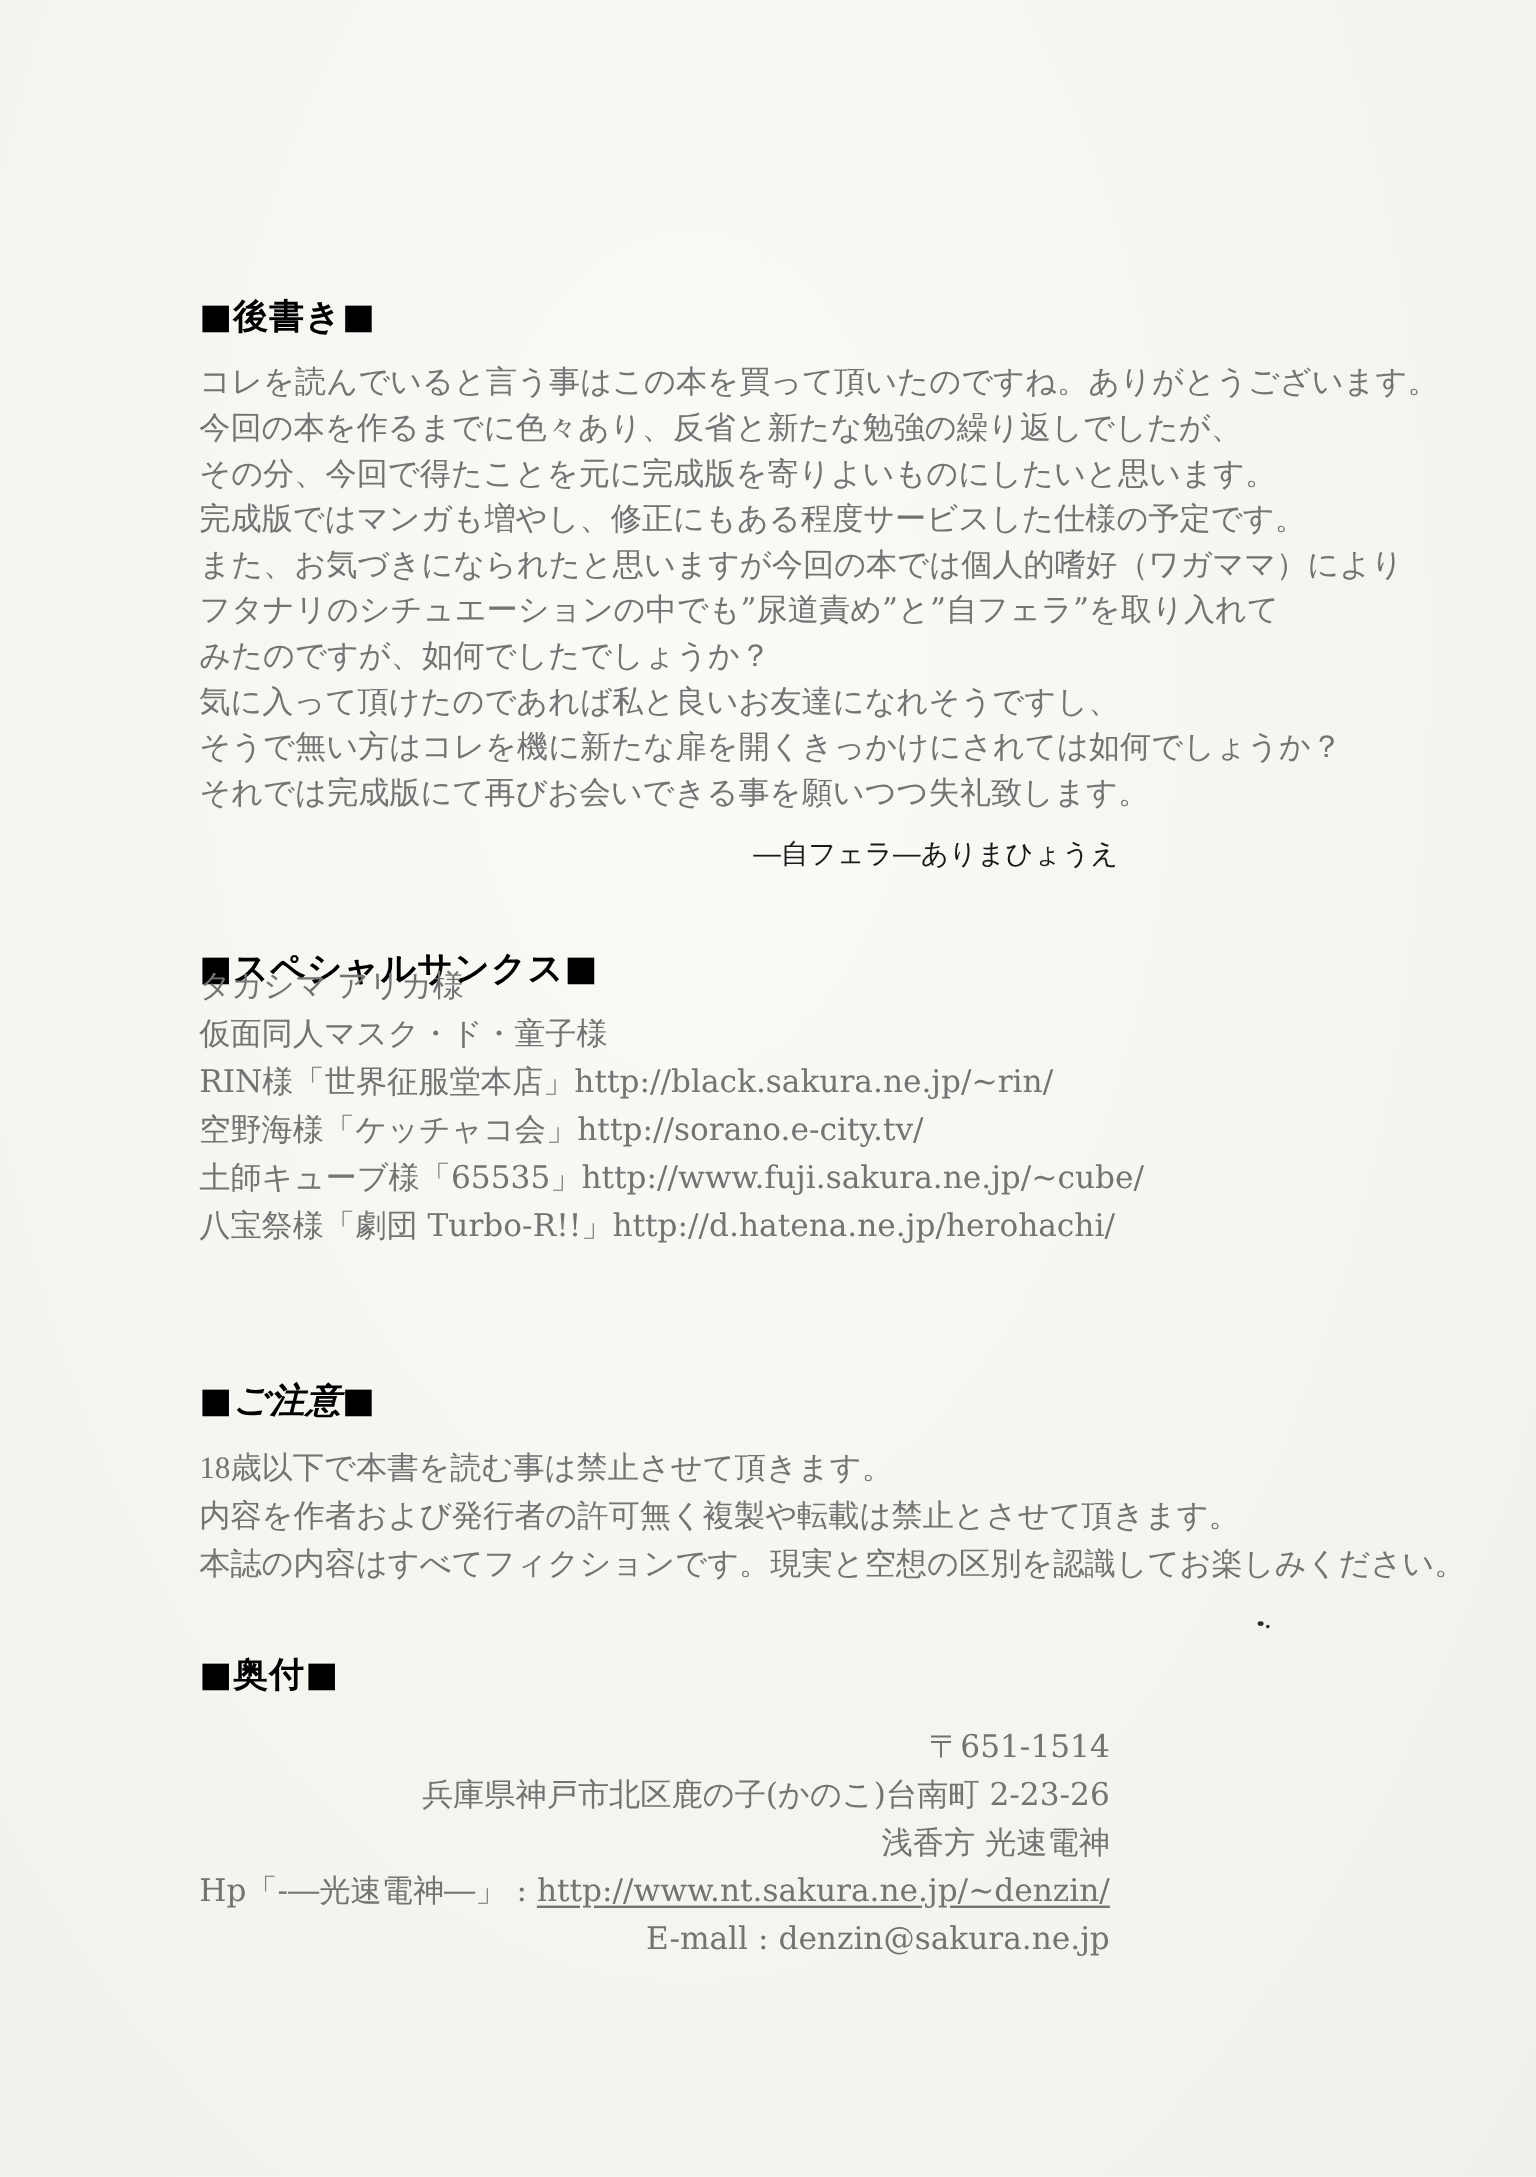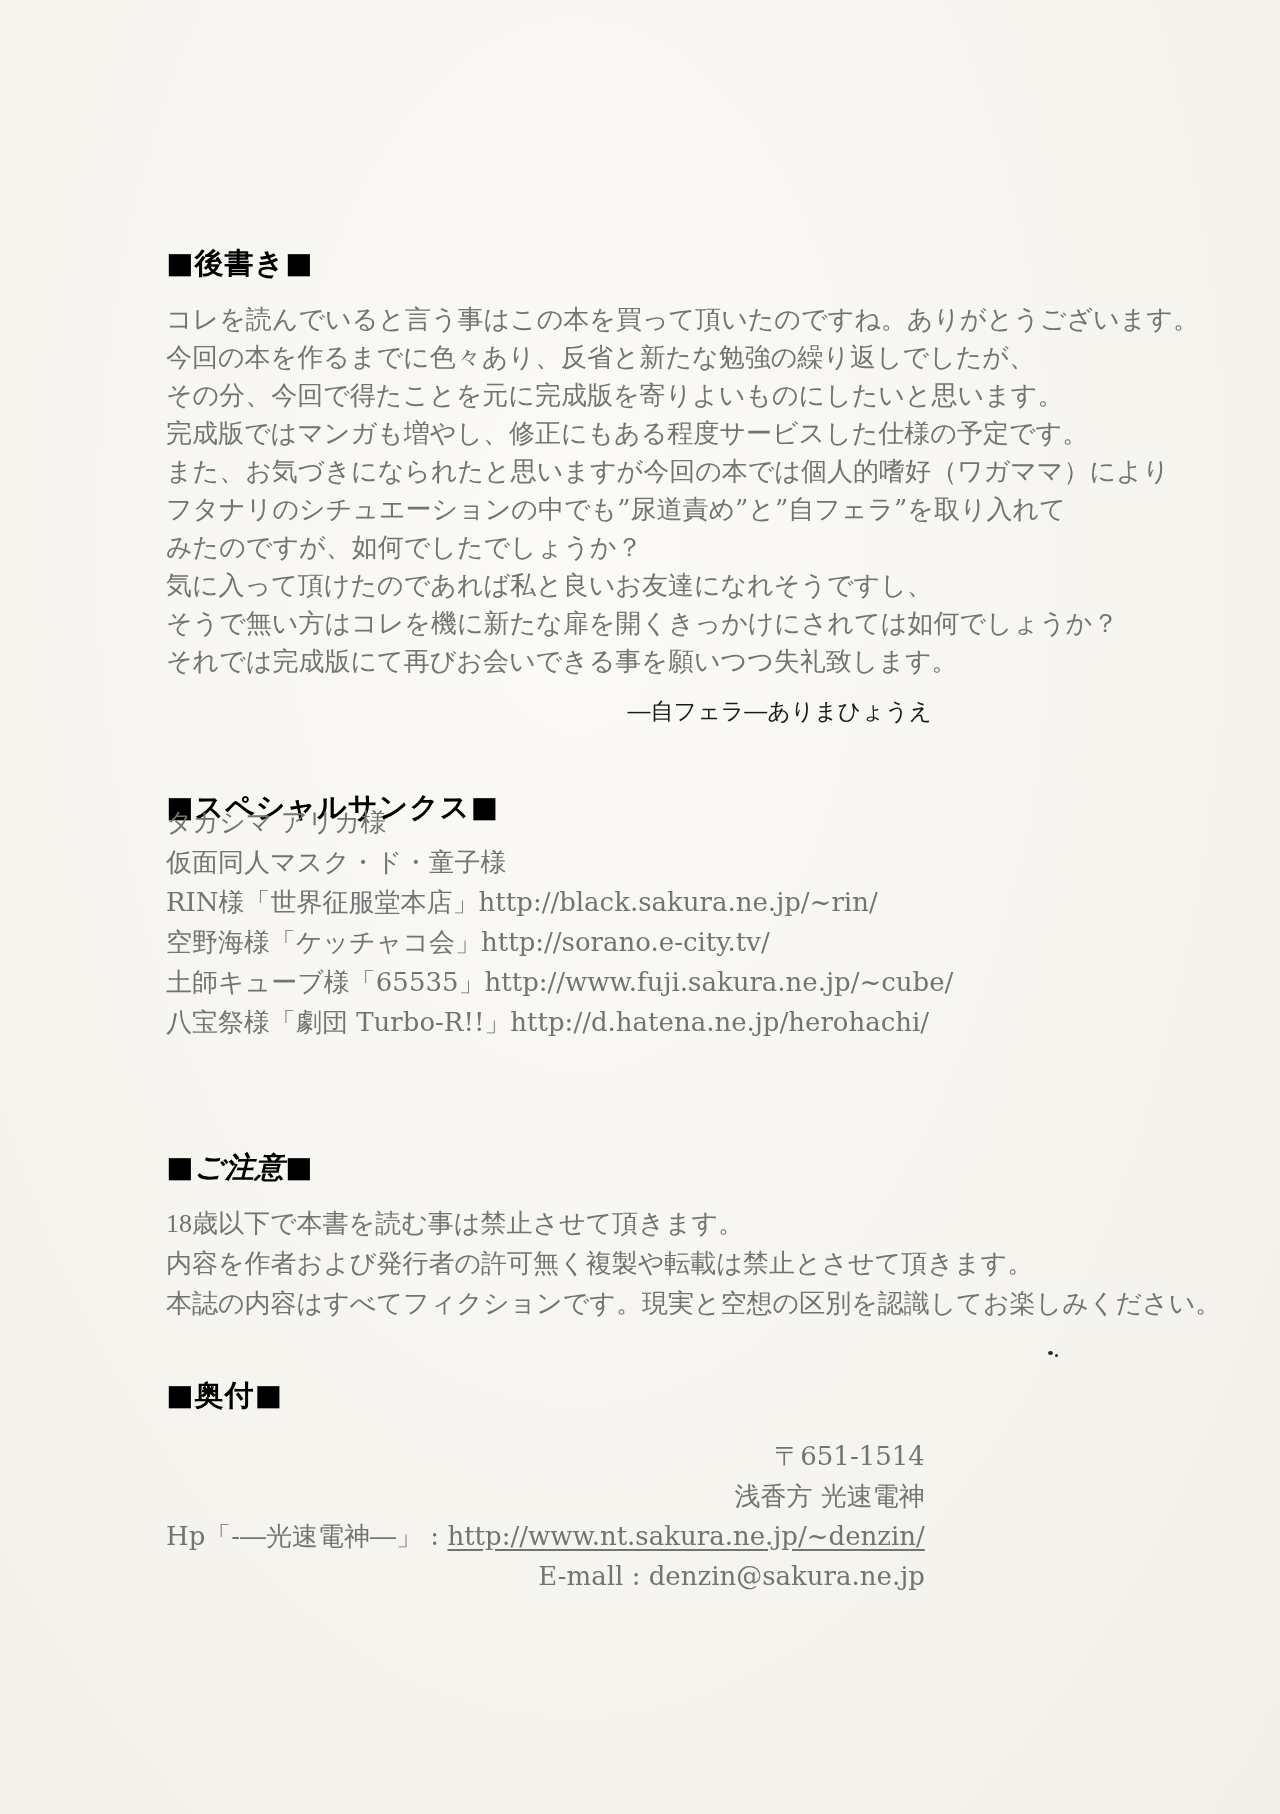--- a/index.html
+++ b/index.html
@@ -100,20 +100,21 @@
   <div class="textblock notice-list">
     <div>18歳以下で本書を読む事は禁止させて頂きます。</div>
     <div>内容を作者および発行者の許可無く複製や転載は禁止とさせて頂きます。</div>
     <div>本誌の内容はすべてフィクションです。現実と空想の区別を認識してお楽しみください。</div>
   </div>
 
   <div class="sec-header" style="top:1356px;">■奥付■</div>
 
   <div class="textblock colophon-list">
     <div>〒651-1514</div>
+    <div>兵庫県神戸市北区鹿の子(かのこ)台南町 2-23-26</div>
     <div>浅香方 光速電神</div>
     <div>
       <span>Hp「-―光速電神―」 : </span><span class="url-underline">http://www.nt.sakura.ne.jp/~denzin/</span>
     </div>
     <div>E-mall : denzin@sakura.ne.jp</div>
   </div>
 
   <div class="speck" style="left:1048px; top:1331px; width:5px; height:4px;"></div>
   <div class="speck" style="left:1055px; top:1334px; width:3px; height:3px;"></div>
 

